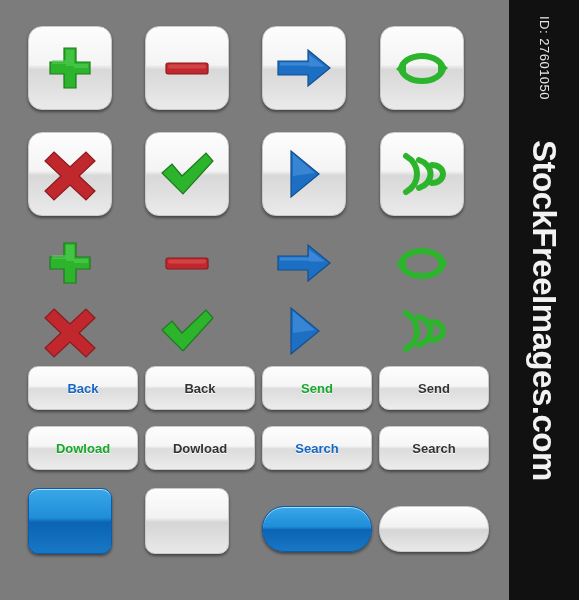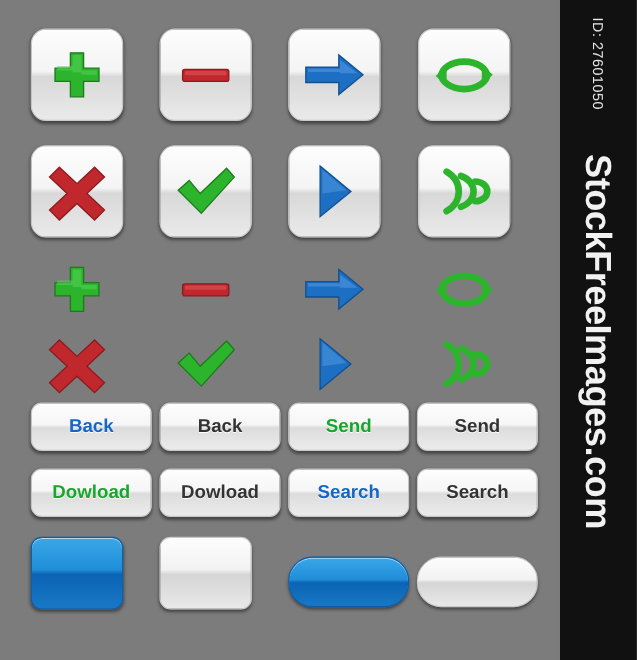--- a/index.html
+++ b/index.html
@@ -83,21 +83,21 @@
   .pill {
     position: absolute;
     width: 110px; height: 44px;
     border-radius: 10px;
     background: linear-gradient(180deg,#fdfdfd 0%,#f6f6f6 45%,#dcdcdc 52%,#ececec 100%);
     box-shadow: 0 2px 3px rgba(0,0,0,0.45), inset 0 1px 0 #ffffff;
     border: 1px solid #c9c9c9;
     display: flex;
     align-items: center;
     justify-content: center;
-    font-size: 17px;
+    font-size: 13px;
     font-weight: bold;
   }
   .pill.blue  { color: #1566c6; text-shadow: 0 1px 0 #ffffff; }
   .pill.green { color: #17a72a; text-shadow: 0 1px 0 #ffffff; }
   .pill.dark  { color: #333333; text-shadow: 0 1px 0 #ffffff; }
 
   
   .blank {
     position: absolute;
     width: 84px; height: 66px;

